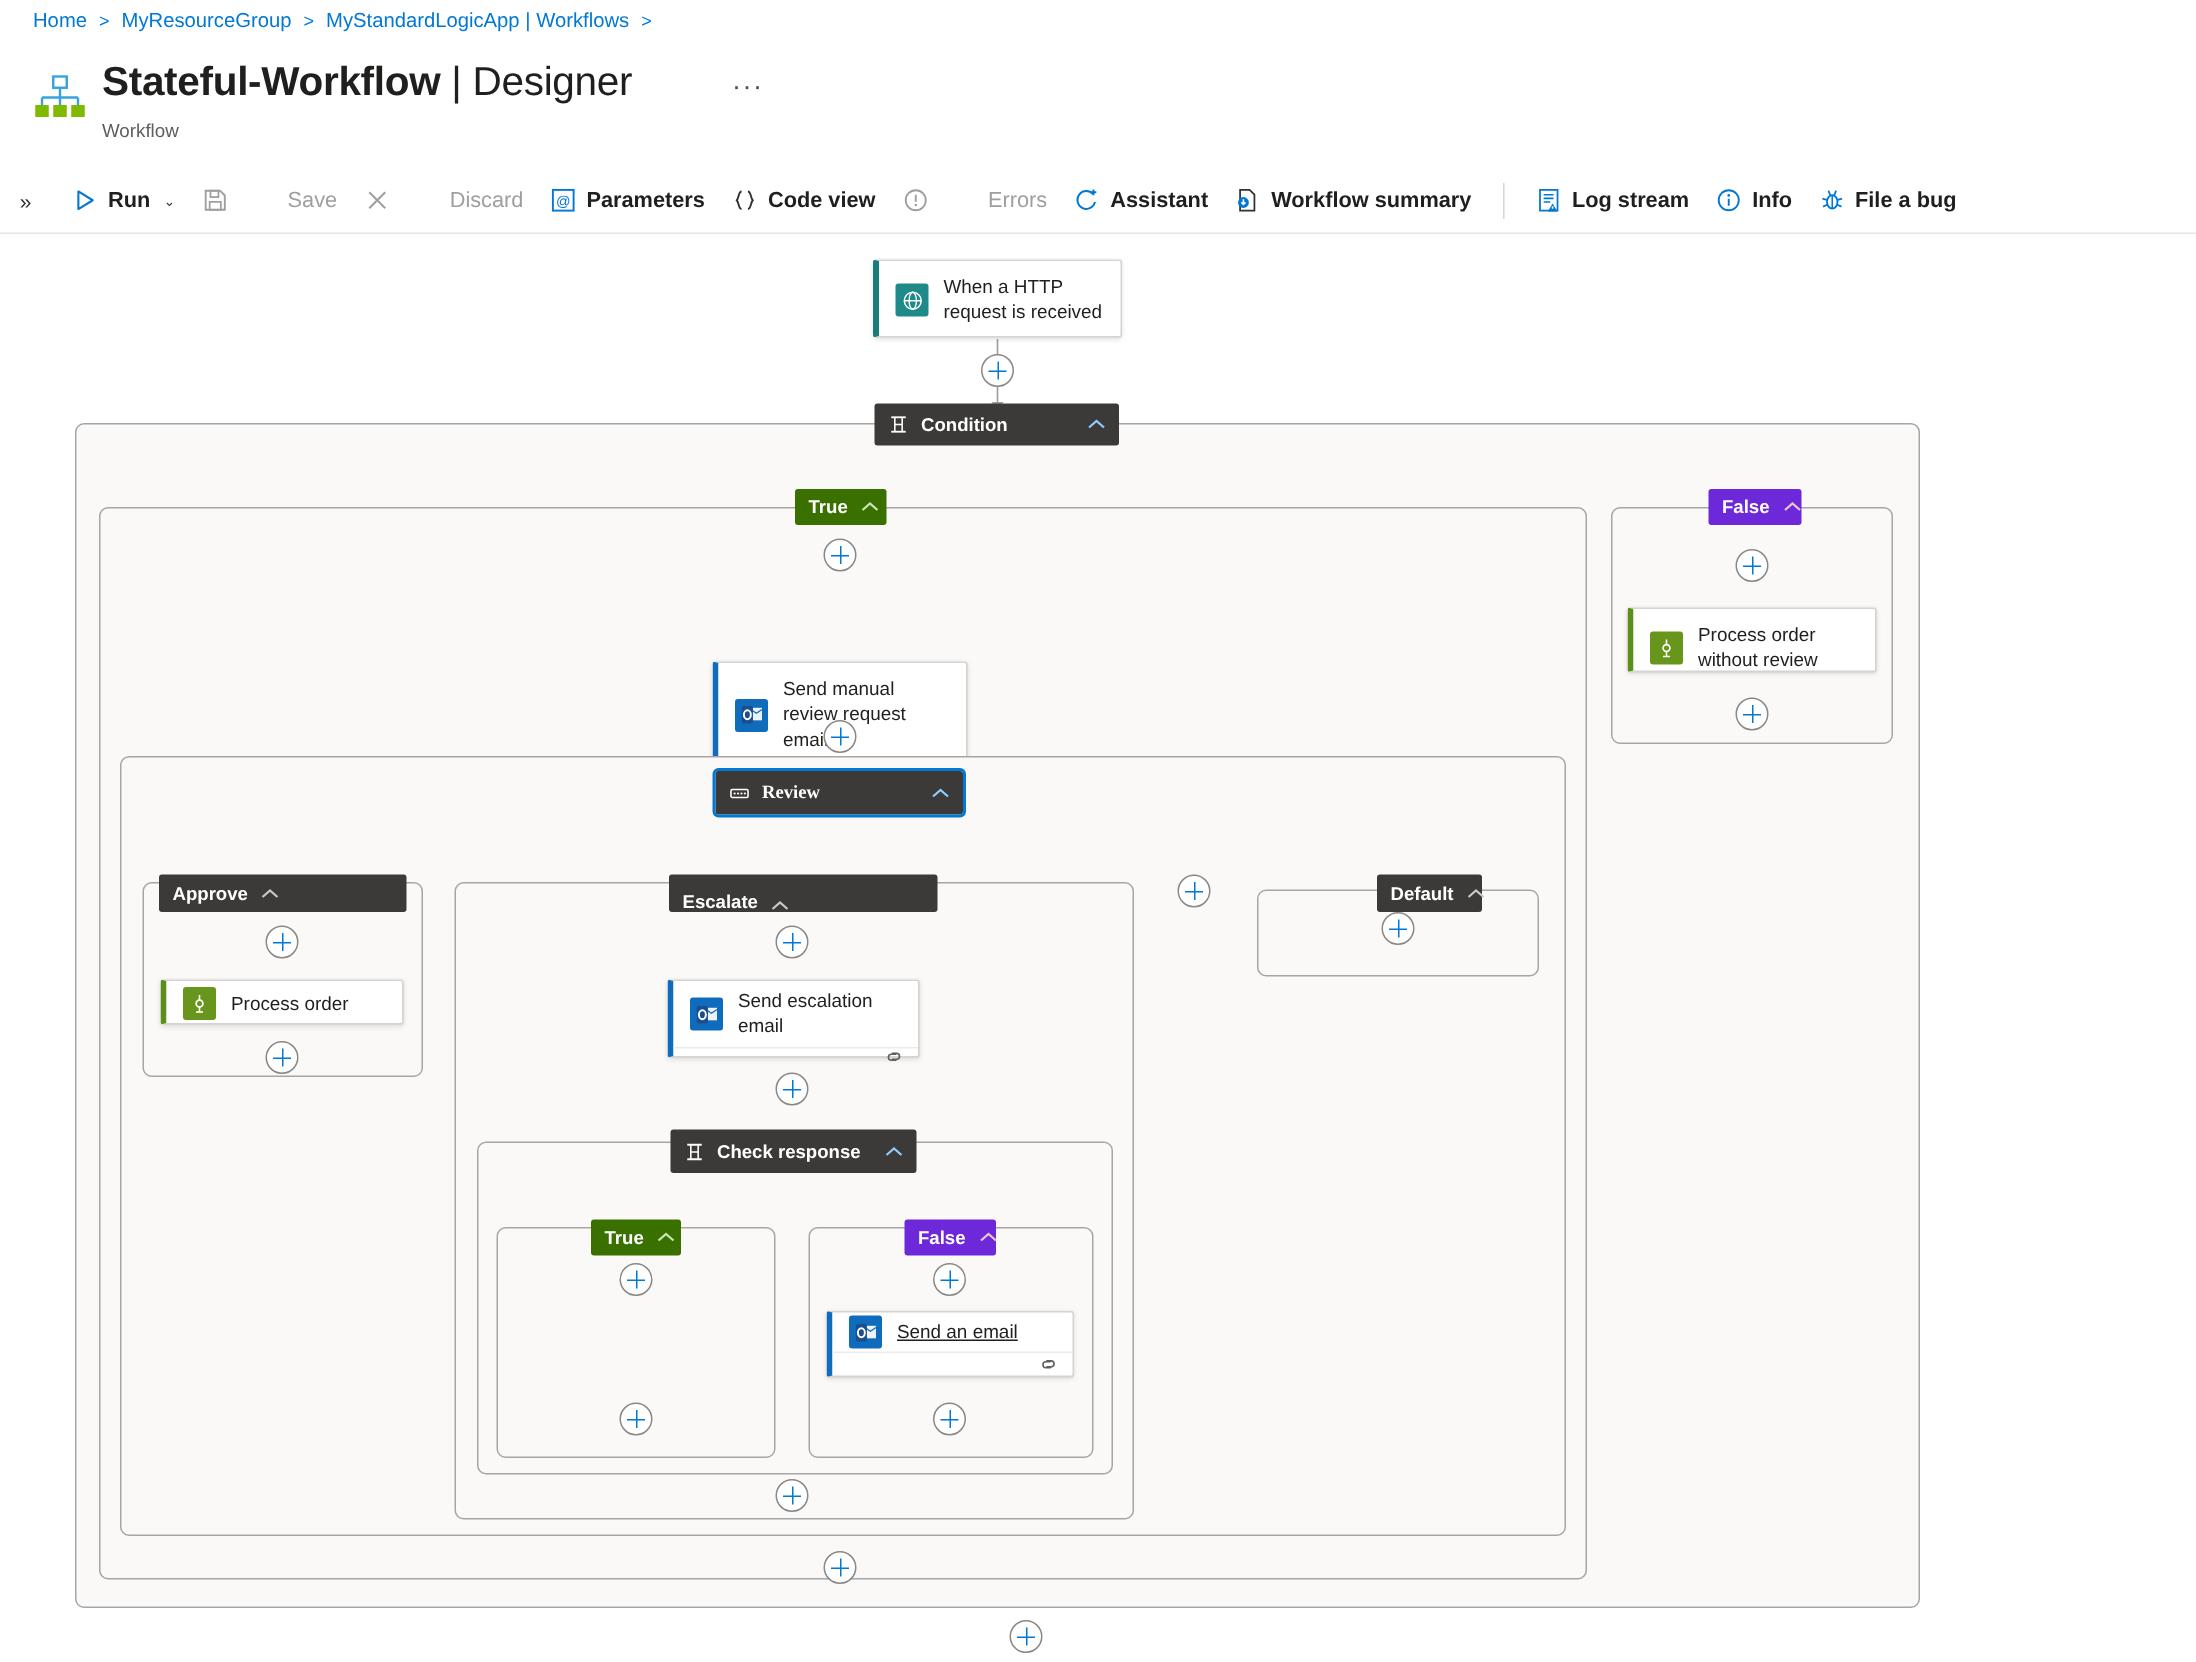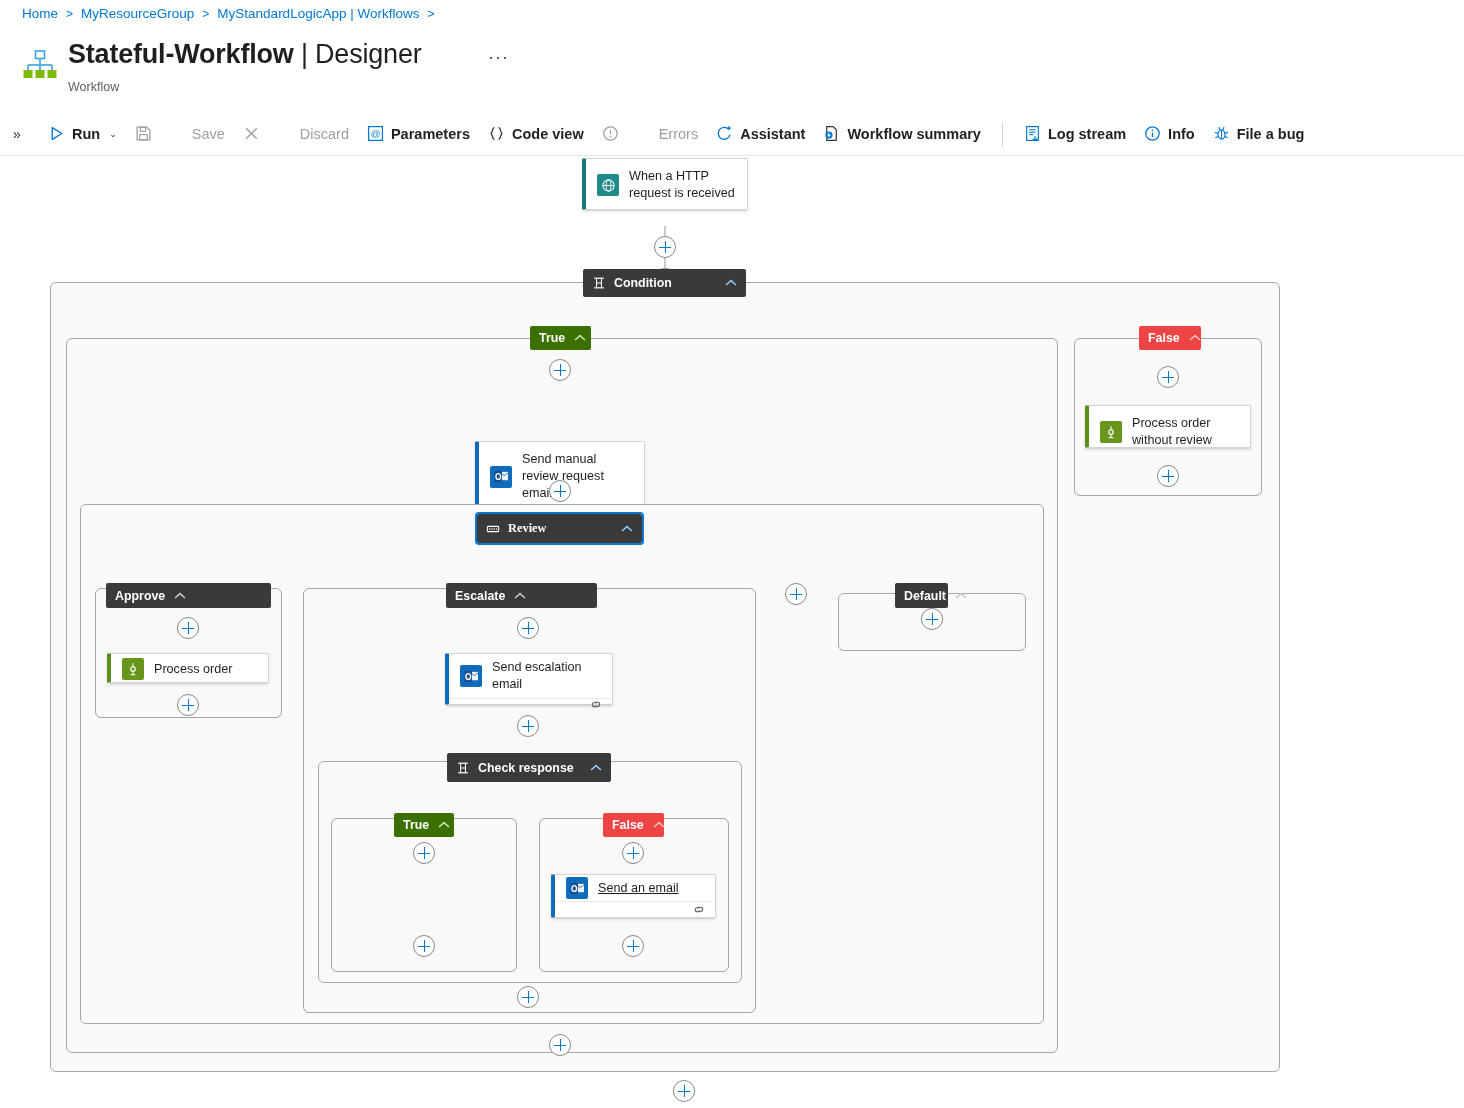--- a/index.html
+++ b/index.html
@@ -143,21 +143,21 @@
 
   
   .pill {
     position: absolute;
     display: flex; align-items: center; gap: 9px;
     padding: 0 9px; border-radius: 2px; cursor: pointer;
     color: #ffffff;
   }
   .pill .p-label { font-size: 12.4px; font-weight: 700; white-space: nowrap; }
   .pill.green { background: #3a7000; }
-  .pill.red { background: #ef4444; }
+  .pill.red { background: #6d28d9; }
   .pill.dark { background: #3b3a39; }
 
   
   .plus {
     position: absolute;
     width: 22px; height: 22px; border-radius: 50%;
     background: #ffffff; border: 1px solid #8a8886;
     cursor: pointer;
   }
   .plus::before, .plus::after {
@@ -361,21 +361,21 @@
       <path d="M560 358 l-4 -6 h8 z"></path>
       <path d="M1168 249 l-4 -6 h8 z"></path>
       <path d="M188 497 l-4 -6 h8 z"></path>
       <path d="M528 497 l-4 -6 h8 z"></path>
       <path d="M528 597 l-4 -6 h8 z"></path>
       <path d="M424 718 l-4 -6 h8 z"></path>
       <path d="M633 718 l-4 -6 h8 z"></path>
     </g>
   </svg>
 
-  <div class="card" style="left:582px; top:2px; width:166px; height:52px; border-left-color:#1a7b7b;">
+  <div class="card" style="left:582px; top:17px; width:166px; height:52px; border-left-color:#1a7b7b;">
     <div class="card-body">
       <span class="card-ico" style="background:#1f8a8a;">
         <svg width="15" height="15" viewBox="0 0 16 16">
           <circle cx="8" cy="8" r="6" fill="none" stroke="#ffffff" stroke-width="1.1"></circle>
           <ellipse cx="8" cy="8" rx="2.6" ry="6" fill="none" stroke="#ffffff" stroke-width="1"></ellipse>
           <line x1="2" y1="8" x2="14" y2="8" stroke="#ffffff" stroke-width="1"></line>
         </svg>
       </span>
       <span class="card-label">When a HTTP request is received</span>
     </div>
@@ -488,21 +488,21 @@
           <path d="M8 10.6 L8 14.5" stroke="#ffffff" stroke-width="1.2"></path>
           <path d="M5.3 14.5 L10.7 14.5" stroke="#ffffff" stroke-width="1.2"></path>
         </svg>
       </span>
       <span class="card-label">Process order</span>
     </div>
   </div>
   <div class="plus" style="left:177px; top:538px;"></div>
 
   <div class="scope" style="left:303px; top:432px; width:453px; height:425px;"></div>
-  <div class="pill dark" style="left:446px; top:427px; width:151px; height:25px;">
+  <div class="pill dark" style="left:446px; top:427px; width:179px; height:25px;align-items:flex-end;">
     <span class="p-label">Escalate</span>
     <svg class="sh-caret" viewBox="0 0 12 8">
       <path d="M1 6 L6 1.6 L11 6" fill="none" stroke="#c9c8c6" stroke-width="1.5"></path>
     </svg>
   </div>
   <div class="plus" style="left:517px; top:461px;"></div>
 
   <div class="card" style="left:445px; top:497px; width:168px; height:52px; border-left-color:#0f6cbd;">
     <div class="card-body" style="padding:5px 10px 5px 11px;">
       <span class="card-ico" style="background:#0f6cbd;">
@@ -519,21 +519,21 @@
       <svg class="link-ico" viewBox="0 0 14 11">
         <path d="M5.5 3.2 h3.2 a2 2 0 0 1 0 4 h-3.2" fill="none" stroke="#605e5c" stroke-width="1.1"></path>
         <path d="M8.5 7.8 h-3.2 a2 2 0 0 1 0 -4 h3.2" fill="none" stroke="#605e5c" stroke-width="1.1"></path>
       </svg>
     </div>
   </div>
   <div class="plus" style="left:517px; top:559px;"></div>
 
   <div class="plus" style="left:785px; top:427px;"></div>
   <div class="scope" style="left:838px; top:437px; width:188px; height:58px;"></div>
-  <div class="pill dark" style="left:895px; top:427px; width:53px; height:25px;">
+  <div class="pill dark" style="left:918px; top:427px; width:70px; height:25px;">
     <span class="p-label">Default</span>
     <svg class="sh-caret" viewBox="0 0 12 8">
       <path d="M1 6 L6 1.6 L11 6" fill="none" stroke="#c9c8c6" stroke-width="1.5"></path>
     </svg>
   </div>
   <div class="plus" style="left:921px; top:452px;"></div>
 
   <div class="scope" style="left:318px; top:605px; width:424px; height:222px;"></div>
 
   <div class="schead" style="left:447px; top:597px; width:164px; height:29px;">

